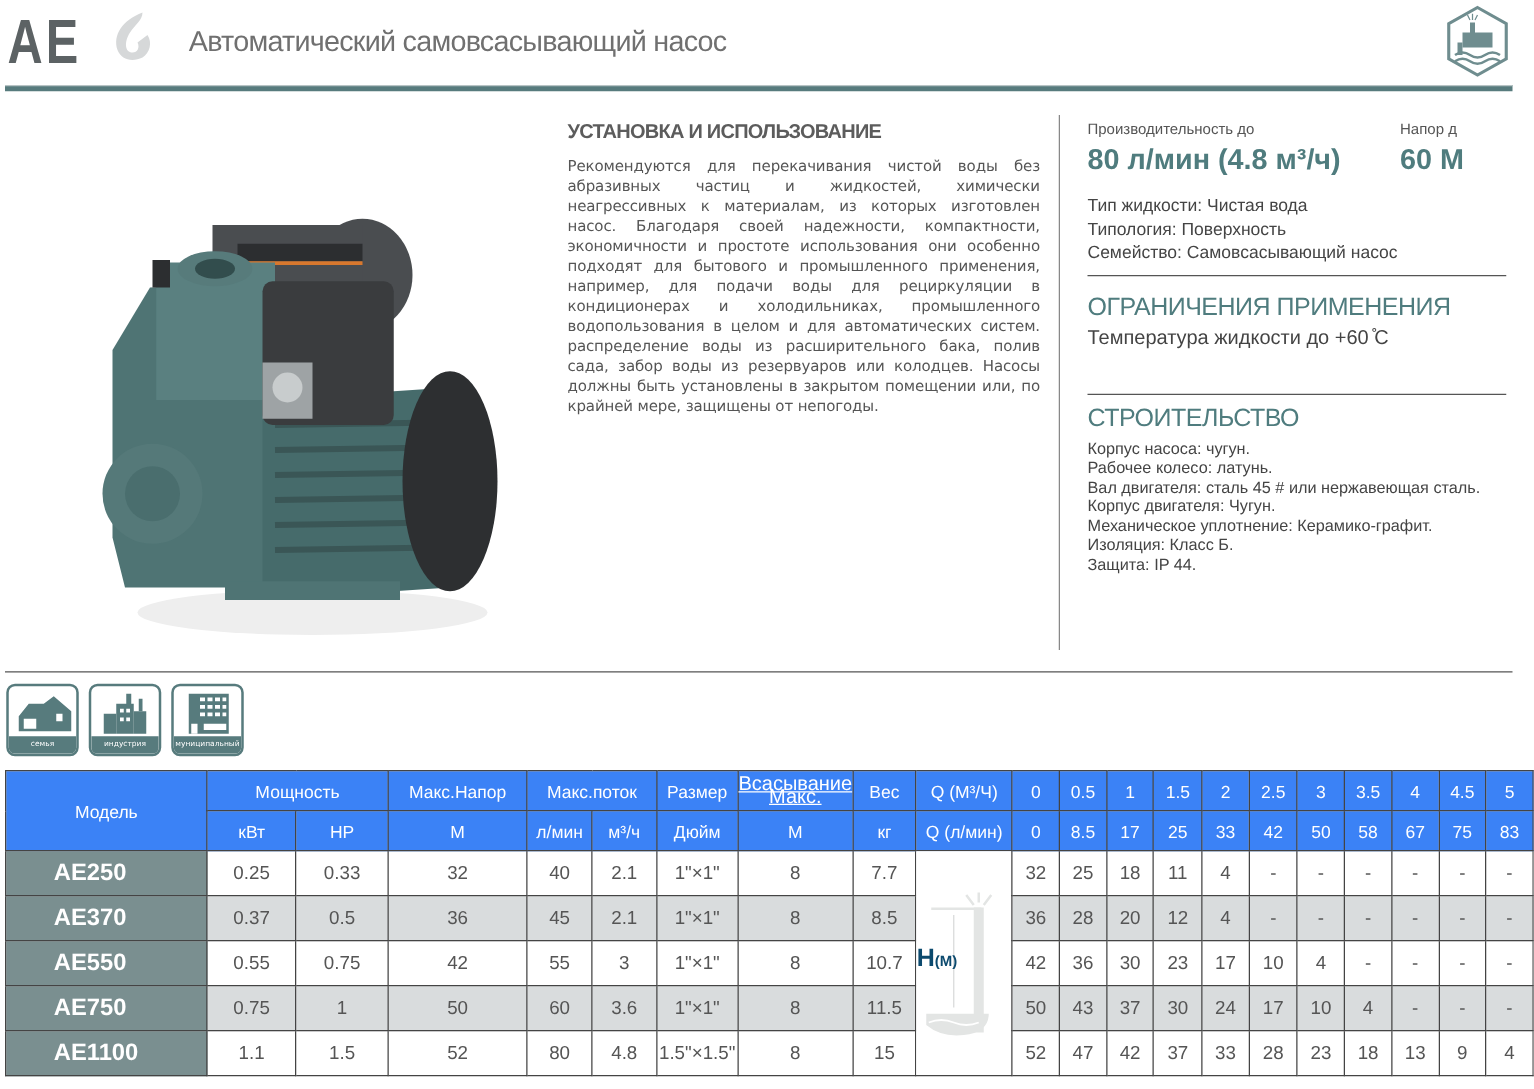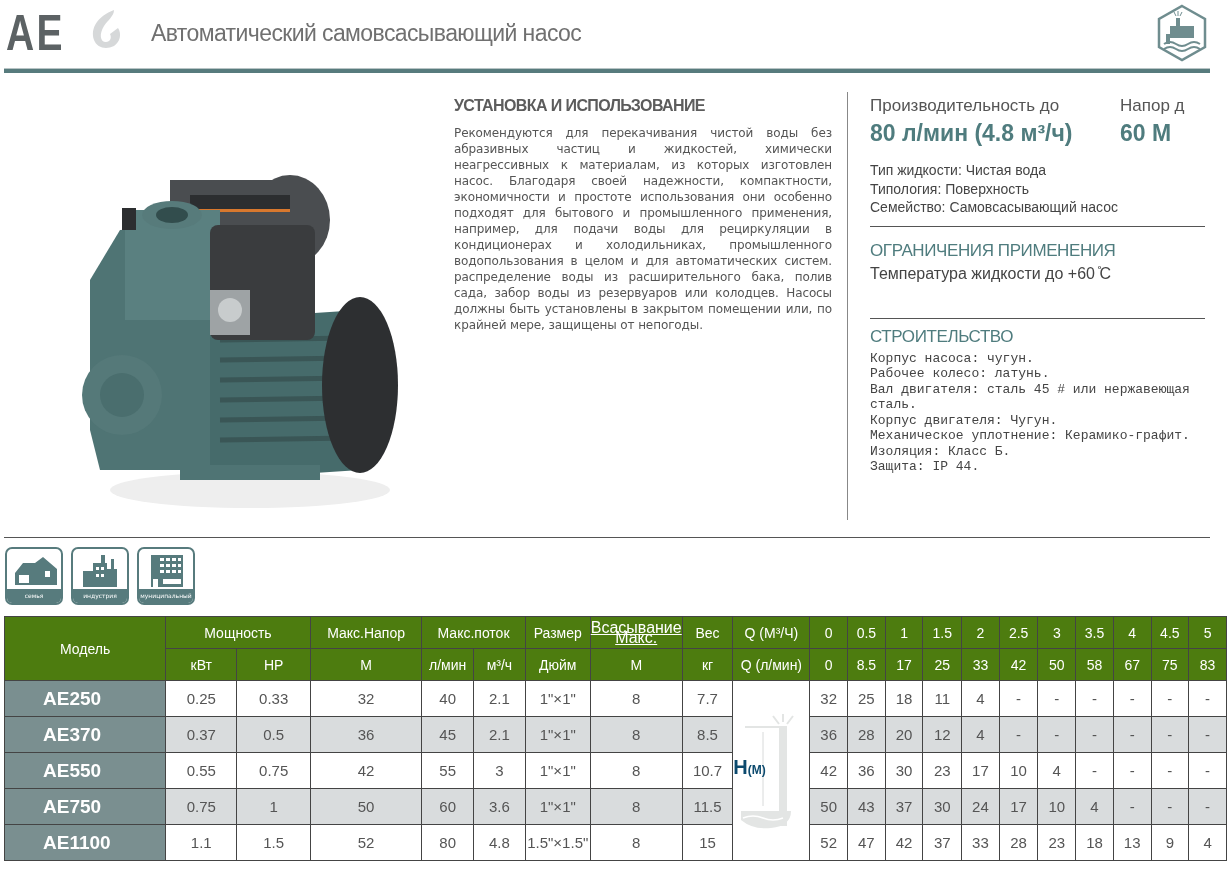--- a/index.html
+++ b/index.html
@@ -13,39 +13,39 @@
 
   .pump { position: absolute; left: 60px; top: 170px; width: 350px; height: 345px; }
 
   .install { position: absolute; left: 454px; top: 97px; width: 378px; }
   .install h2 { font-family: "Liberation Sans", sans-serif; font-size: 16px; font-weight: bold; color: #5c5c5c; letter-spacing: -0.6px; margin-bottom: 10px; }
   .install p { font-family: "DejaVu Sans", sans-serif; font-size: 12px; line-height: 16px; color: #555; text-align: justify; letter-spacing: -0.1px; }
 
   .vdiv { position: absolute; left: 847px; top: 92px; width: 1px; height: 428px; background: #888; }
 
   .spec { position: absolute; left: 870px; top: 96px; width: 340px; }
-  .kpi-l { font-family: "Liberation Sans", sans-serif; font-size: 17px; color: #555; }
+  .kpi-l { font-family: "Liberation Sans", sans-serif; font-size: 12px; color: #555; }
   .kpi-v { font-family: "Liberation Sans", sans-serif; font-weight: bold; font-size: 23px; color: #4f7c7e; margin-top: 4px; }
   .kpi-right { position: absolute; left: 250px; top: 0; }
   .spec-lines { margin-top: 14px; font-family: "Liberation Sans", sans-serif; font-size: 14px; line-height: 18.5px; color: #444; }
   .hr { height: 1px; background: #555; width: 335px; margin-top: 9px; }
-  .sect-title { font-family: "Liberation Sans", sans-serif; font-size: 17px; color: #4f7c7e; margin-top: 14px; letter-spacing: -0.4px; }
+  .sect-title { font-family: "Liberation Sans", sans-serif; font-size: 20px; color: #4f7c7e; margin-top: 14px; letter-spacing: -0.4px; }
   .sect-body { font-family: "Liberation Sans", sans-serif; font-size: 16px; line-height: 16px; color: #444; margin-top: 5px; }
-  .constr { font-family: Liberation Mono, monospace; font-size: 13px; line-height: 15.5px; color: #444; margin-top: 4px; }
+  .constr { font-family: Liberation Sans, sans-serif; font-size: 13px; line-height: 15.5px; color: #444; margin-top: 4px; }
 
   .hline2 { position: absolute; left: 4px; top: 537px; width: 1206px; height: 1px; background: #555; }
 
   .apps { position: absolute; left: 5px; top: 547px; display: flex; gap: 8px; }
   .app { width: 58px; height: 58px; border: 2px solid #577b7d; border-radius: 7px; background: #fff; position: relative; overflow: hidden; }
   .app svg { position: absolute; left: 6px; top: 4px; }
   .app-lbl { position: absolute; left: 0; bottom: 0; width: 100%; height: 14px; background: #577b7d; color: #fff; font-size: 6px; text-align: center; line-height: 14px; font-family: "DejaVu Sans", sans-serif; }
 
   table.spec-table { position: absolute; left: 4px; top: 616px; border-collapse: collapse; font-family: "Liberation Sans", sans-serif; }
   table.spec-table td, table.spec-table th { border: 1px solid #444; text-align: center; padding: 0; font-weight: normal; }
-  table.spec-table th { background: #4d7c0f; color: #fff; font-size: 14px; height: 32px; }
+  table.spec-table th { background: #3b82f6; color: #fff; font-size: 14px; height: 32px; }
   table.spec-table th.small2 { font-size: 16px; line-height: 10px; text-decoration: underline; }
   table.spec-table td { font-size: 15px; color: #555; height: 36px; }
   table.spec-table tr.alt td { background: #d9dcdd; }
   table.spec-table td.model { background: #7a8f90 !important; color: #fff; font-weight: bold; font-size: 19px; text-align: left; padding-left: 38px; }
   table.spec-table td.hcell { background: #fff !important; position: relative; }
   .hm-wrap { position: relative; width: 76px; height: 150px; margin: 0 auto; }
   .hm-text { position: absolute; left: 0; top: 60px; color: #0c4a6e; font-weight: bold; font-size: 20px; font-family: "Liberation Sans", sans-serif; }
   .hm-text small { font-size: 12px; }
 </style>
 </head>

